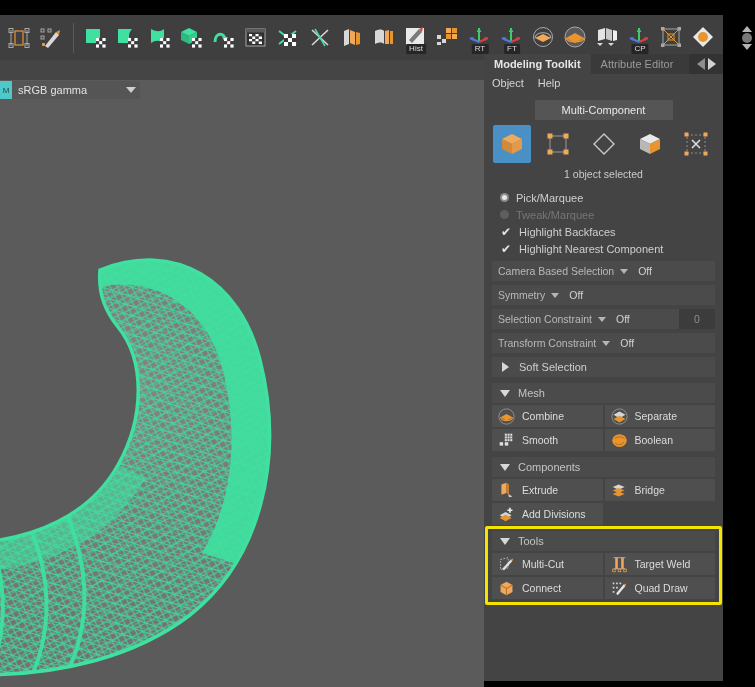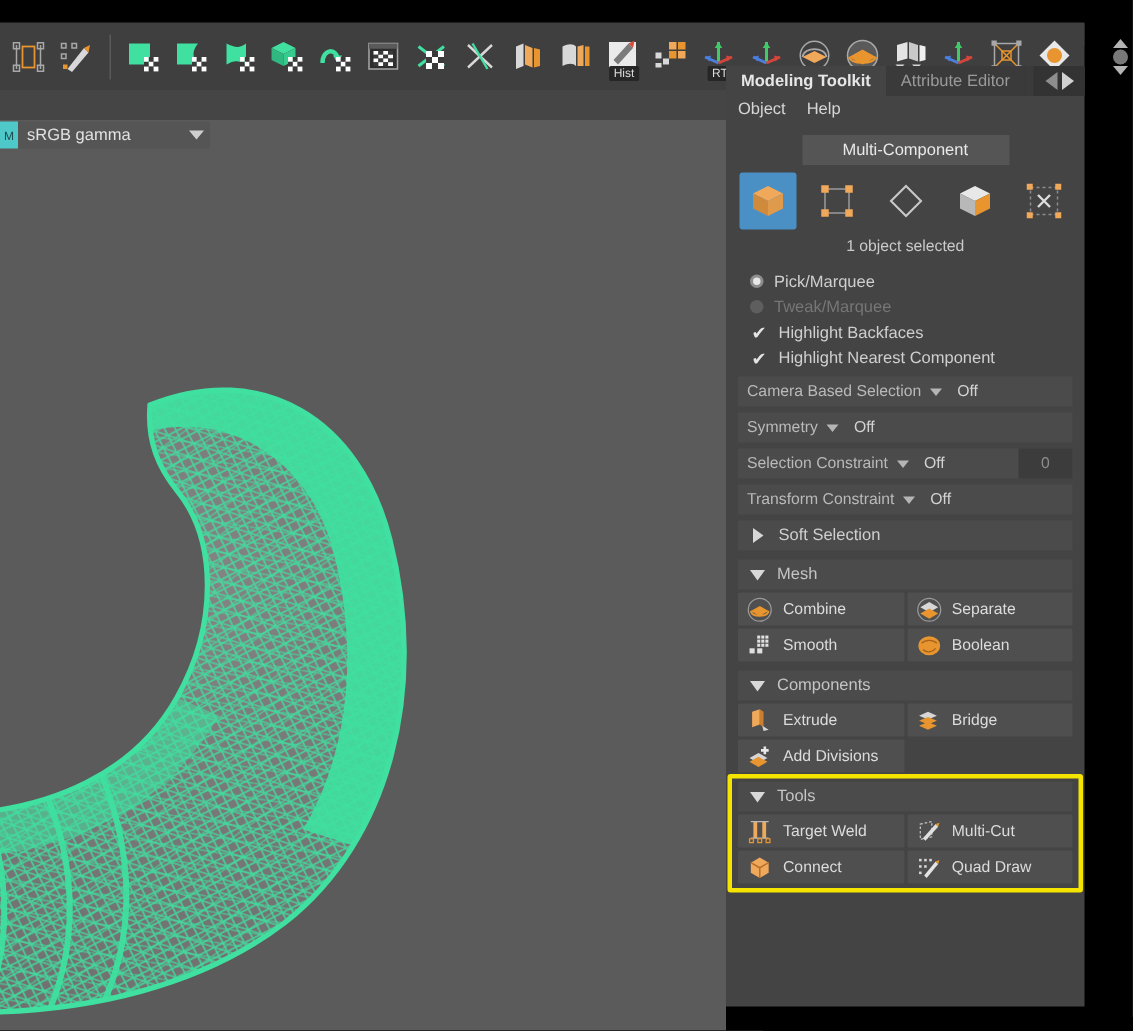--- a/index.html
+++ b/index.html
@@ -82,21 +82,21 @@
     position: absolute; right: 4px; top: 6px;
     width: 0; height: 0; border-left: 5px solid transparent;
     border-right: 5px solid transparent; border-top: 6px solid #cfcfcf;
   }
 
   
   .model { position: absolute; left: -60px; top: 75px; width: 560px; height: 560px; }
 
   
   .dock {
-    position: absolute; left: 484px; top: 44px; width: 239px; height: 627px;
+    position: absolute; left: 484px; top: 54px; width: 239px; height: 627px;
     background: #444444;
   }
   .tabrow {
     position: relative; height: 20px; width: 239px;
     background: #333333; display: flex; align-items: flex-end;
   }
   .ptab {
     height: 20px; padding: 0 10px; color: #9a9a9a;
     font-size: 11px; line-height: 20px; background: #3a3a3a;
     white-space: nowrap; overflow: hidden;
@@ -693,36 +693,36 @@
 
       <div class="tools-wrap">
         <div class="hl-box"></div>
         <div class="collrow" style="margin-top:0;">
           <span class="car-down"></span>
           <span class="clbl">Tools</span>
         </div>
         <div class="btn-grid">
           <div class="tbtn">
             <svg class="icon20" viewBox="0 0 20 20">
+              <path d="M3 4 L12 2 L12 14 L3 16 Z" fill="none" stroke="#c2c2c2" stroke-width="1" stroke-dasharray="2 1.5"></path>
+              <path d="M5 15 L15 4 L17 6 L7 17 Z" fill="#e0e0e0"></path>
+              <path d="M15 4 L17 6 L18 3 Z" fill="#e8952f"></path>
+            </svg>
+            <span class="tlbl">Multi-Cut</span>
+          </div>
+          <div class="tbtn">
+            <svg class="icon20" viewBox="0 0 20 20">
               <rect x="5" y="2" width="3" height="13" fill="#f0a85a"></rect>
               <rect x="12" y="2" width="3" height="13" fill="#f0a85a"></rect>
               <path d="M3 2 L17 2 M3 15 L17 15" stroke="#b9b9b9" stroke-width="1"></path>
               <rect x="2" y="15.5" width="3" height="3" fill="none" stroke="#e8952f" stroke-width="1"></rect>
               <rect x="8.5" y="15.5" width="3" height="3" fill="none" stroke="#e8952f" stroke-width="1"></rect>
               <rect x="15" y="15.5" width="3" height="3" fill="none" stroke="#e8952f" stroke-width="1"></rect>
             </svg>
             <span class="tlbl">Target Weld</span>
-          </div>
-          <div class="tbtn">
-            <svg class="icon20" viewBox="0 0 20 20">
-              <path d="M3 4 L12 2 L12 14 L3 16 Z" fill="none" stroke="#c2c2c2" stroke-width="1" stroke-dasharray="2 1.5"></path>
-              <path d="M5 15 L15 4 L17 6 L7 17 Z" fill="#e0e0e0"></path>
-              <path d="M15 4 L17 6 L18 3 Z" fill="#e8952f"></path>
-            </svg>
-            <span class="tlbl">Multi-Cut</span>
           </div>
           <div class="tbtn">
             <svg class="icon20" viewBox="0 0 20 20">
               <path d="M3 6 L10 2 L17 6 L17 14 L10 18 L3 14 Z" fill="#f0a85a"></path>
               <path d="M3 6 L10 10 L17 6 M10 10 L10 18" stroke="#b8702a" stroke-width="1.2" fill="none"></path>
             </svg>
             <span class="tlbl">Connect</span>
           </div>
           <div class="tbtn">
             <svg class="icon20" viewBox="0 0 20 20">

